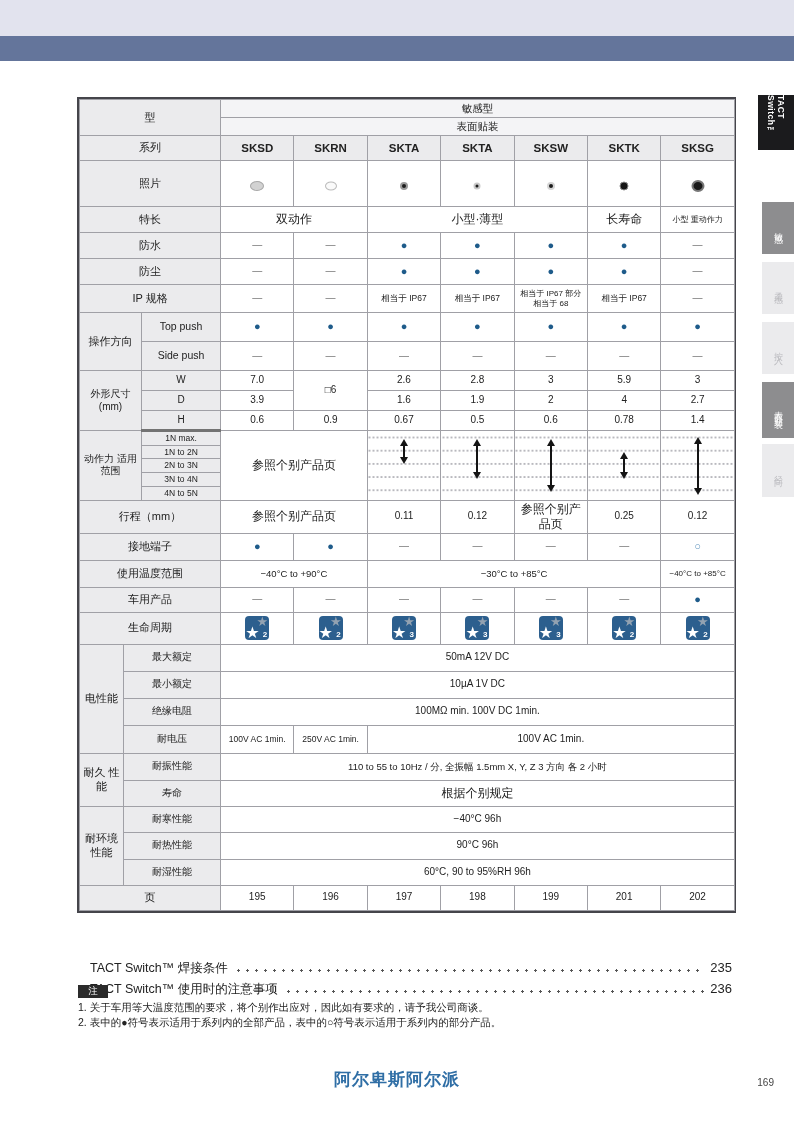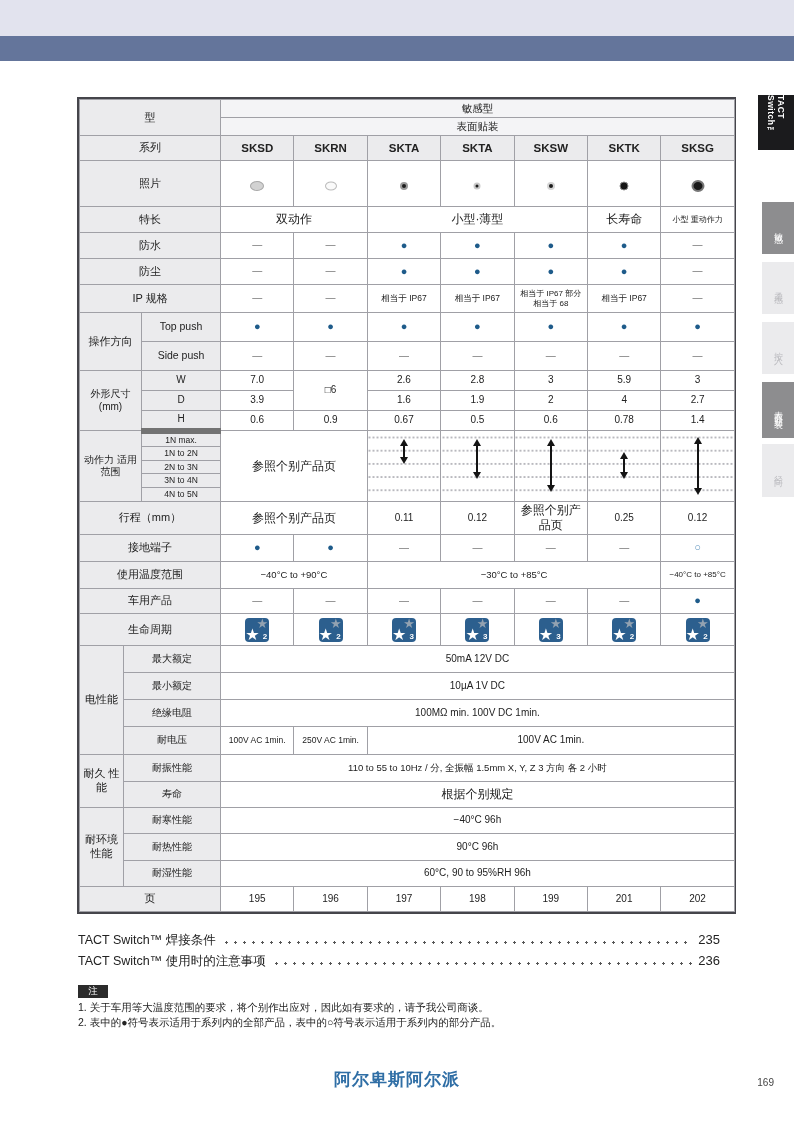--- a/index.html
+++ b/index.html
@@ -28,21 +28,21 @@
   td.lab  { background:#ebebed; font-size:11px; }
   td.sub  { background:#ebebed; font-size:10px; }
   td.hdrw { background:#f4f4f6; font-size:10.5px; }
   td.series { background:#ebebed; font-weight:bold; font-size:11.5px; }
   td.small { font-size:8.5px; }
   td.tiny  { font-size:8px; }
   td.cjkval { font-size:12px; }
   td.temp { font-size:9.5px; }
   tr.lightline td { border-top-color:#c5c5ca; }
   tr.force-sub td.sub { border-top:1px dotted #b9b9be; font-size:8.5px; }
-  tr.force-first td.sub { border-top:6px solid #737373; }
+  tr.force-first td.sub { border-top:3px solid #737373; }
   .sym { font-size:10px; color:#777; }
   .sym.blue { color:#1e5b8a; font-size:11px; }
   .sym.open { color:#5d93bd; }
 
   
   td.force-cell { position:relative; padding:0;
      background-image: radial-gradient(circle, #b9b9be 0.7px, transparent 1px);
      background-size: 4px 13.2px; background-position: 0 12.6px; background-repeat:repeat; }
   .v-arrow { position:absolute; left:50%; width:2px; margin-left:-1px; background:#141414; }
   .v-arrow::before, .v-arrow::after { content:""; position:absolute; left:50%; transform:translateX(-50%);
@@ -75,24 +75,24 @@
   .ph-sksv .ph-dot { width:7px; height:7px; background:#1c1c1c; border:2px solid #c8c8c8; }
   .ph-sksw .ph-base { width:34px; height:20px; background:linear-gradient(135deg,#a8a8a8,#6e6e6e); transform:rotate(-10deg); border-radius:4px; }
   .ph-sksw .ph-dot { width:8px; height:8px; background:#1c1c1c; border:2px solid #d5d5d5; }
   .ph-sktk .ph-base { width:30px; height:19px; background:linear-gradient(135deg,#d8d8d8,#ababab); border-radius:9px; }
   .ph-sktk .ph-dot { width:9px; height:9px; background:#151515; border:1px solid #888; }
   .ph-sksg .ph-base { width:24px; height:21px; background:linear-gradient(135deg,#6f6f6f,#3a3a3a); border-radius:3px; }
   .ph-sksg .ph-dot { width:13px; height:12px; background:#1a1a1a; border:2px solid #777; }
 
   
   .footnotes { position:absolute; right:59px; top:900px; text-align:left; font-size:8.5px; color:#333; line-height:11px; }
-  .link-row { position:absolute; left:78px; width:642px; display:flex; align-items:baseline; font-size:12.5px; color:#222; }
+  .link-row { position:absolute; left:90px; width:642px; display:flex; align-items:baseline; font-size:12.5px; color:#222; }
   .link-row .leader { flex:1; height:3px; margin:0 6px 2px 6px;
       background-image:radial-gradient(circle,#555 1px,transparent 1.2px); background-size:9px 3px; background-repeat:repeat-x; background-position:0 0; }
-  .link-row .pg { font-size:13px; }
+  .link-row .pg { font-size:13px;margin-top:28px; }
   .note-badge { position:absolute; left:78px; top:985px; width:30px; height:13px; background:#2b2b2b; color:#fff;
       font-size:9.5px; display:flex; align-items:center; justify-content:center; }
   .note-line { position:absolute; left:78px; font-size:10.5px; color:#222; }
 
   .logo { position:absolute; left:0; top:1068px; width:794px; text-align:center;
           font-size:17px; font-weight:bold; color:#2f6ea5; letter-spacing:1px; }
   .page-num { position:absolute; right:20px; top:1077px; font-size:10px; color:#444; }
 </style>
 </head>
 <body>

